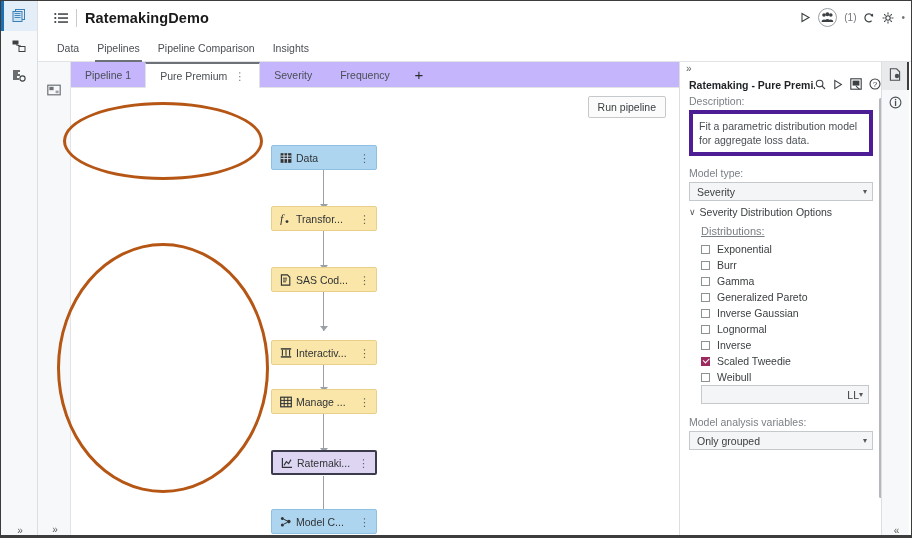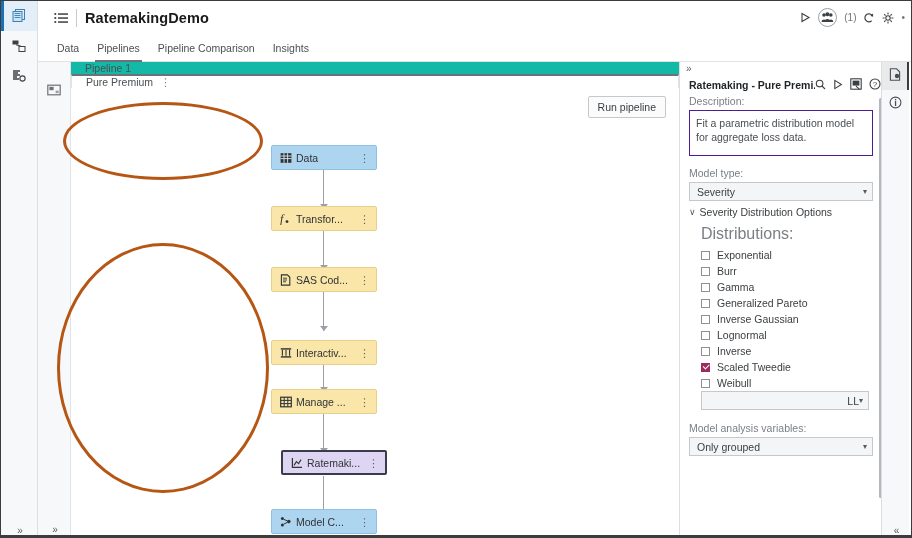--- a/index.html
+++ b/index.html
@@ -112,23 +112,23 @@
   }
   .ts-collapse {
     position: absolute; left: 0; bottom: 3px; width: 33px;
     text-align: center; font-size: 10px; color: #5a5a5a; letter-spacing: -1px;
   }
 
   
   .pipe-tabs {
     position: absolute; left: 33px; top: 0;
     width: 608px; height: 26px;
-    background: #14b8a6;
+    background: #c4b5fd;
     border-bottom: 1px solid #e1e3e5;
-    display: flex; align-items: stretch; flex-direction: column;
+    display: flex; align-items: stretch;
   }
   .pipe-tab {
     font-size: 10.5px; color: #4a4f54;
     padding: 0 14px;
     display: flex; align-items: center; gap: 7px;
     cursor: pointer; position: relative;
     white-space: nowrap;
   }
   .pipe-tab.active {
     background: #ffffff;
@@ -221,21 +221,21 @@
     width: 207px; height: 443px;
     overflow: hidden;
   }
   .fld-label {
     font-size: 10.5px; color: #7a7f85;
     padding: 0 0 3px 9px;
   }
   .desc-box {
     margin: 0 14px 0 9px;
     height: 46px;
-    border: 1px solid #4c1d95;
+    border: 4px solid #4c1d95;
     background: #ffffff;
     font-size: 10.5px; color: #4a4f54;
     padding: 5px 6px;
     line-height: 14px;
   }
   .select {
     margin: 0 14px 0 9px;
     height: 19px;
     border: 1px solid #c6c9cc;
     background: #f4f5f6;
@@ -247,22 +247,23 @@
   .select .sv { flex: 1; }
   .select .caret { font-size: 8px; color: #55595d; }
   .group-hdr {
     font-size: 10.5px; color: #3c4043;
     padding: 5px 0 5px 9px;
     display: flex; align-items: center; gap: 4px;
     cursor: pointer;
   }
   .group-hdr .chev { font-size: 9px; color: #55595d; }
   .sub-label {
-    font-size: 16px; color: #7a7f85;
+    font-size: 11px; color: #7a7f85;
     padding: 2px 0 4px 21px;
+    text-decoration: underline;
   }
   .cb-row {
     display: flex; align-items: center;
     padding: 2px 0 2px 21px;
     font-size: 10.5px; color: #3c4043;
     cursor: pointer;
   }
   .cb {
     width: 9px; height: 9px;
     border: 1px solid #8c9196;
@@ -513,21 +514,21 @@
           <span class="n-ico">
             <svg width="12" height="12" viewBox="0 0 12 12">
               <rect x="0.7" y="1.2" width="10.6" height="9.6" fill="none" stroke="#2f3336" stroke-width="1.2"></rect>
               <path d="M0.7 4.4h10.6M0.7 7.6h10.6M4.2 1.2v9.6M7.8 1.2v9.6" stroke="#2f3336" stroke-width="1"></path>
             </svg>
           </span>
           <span class="n-lbl">Manage ...</span>
           <span class="n-keb">⋮</span>
         </div>
 
-        <div class="node purple" style="left:210px; top:362px;">
+        <div class="node purple" style="left:200px; top:362px;">
           <span class="n-ico">
             <svg width="12" height="12" viewBox="0 0 12 12">
               <path d="M1.4 1v9.4h9.6" fill="none" stroke="#2f3336" stroke-width="1.2"></path>
               <path d="M3 8.4 L5.4 4.6 L7.6 6.6 L10 2.6" fill="none" stroke="#2f3336" stroke-width="1.1"></path>
             </svg>
           </span>
           <span class="n-lbl">Ratemaki...</span>
           <span class="n-keb">⋮</span>
         </div>
 

